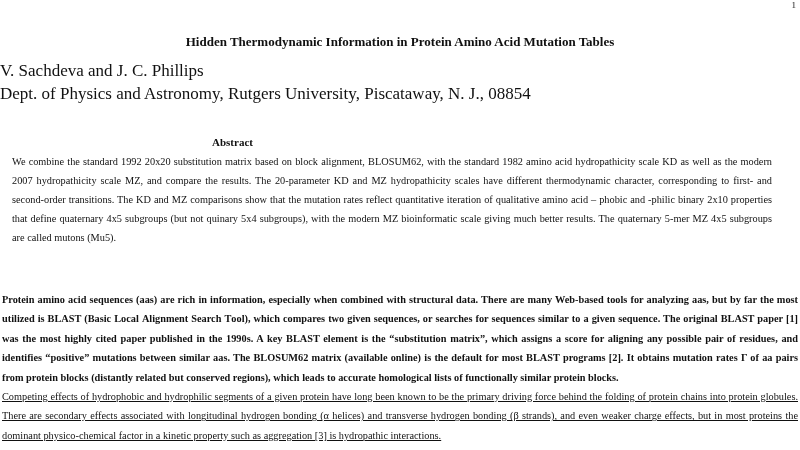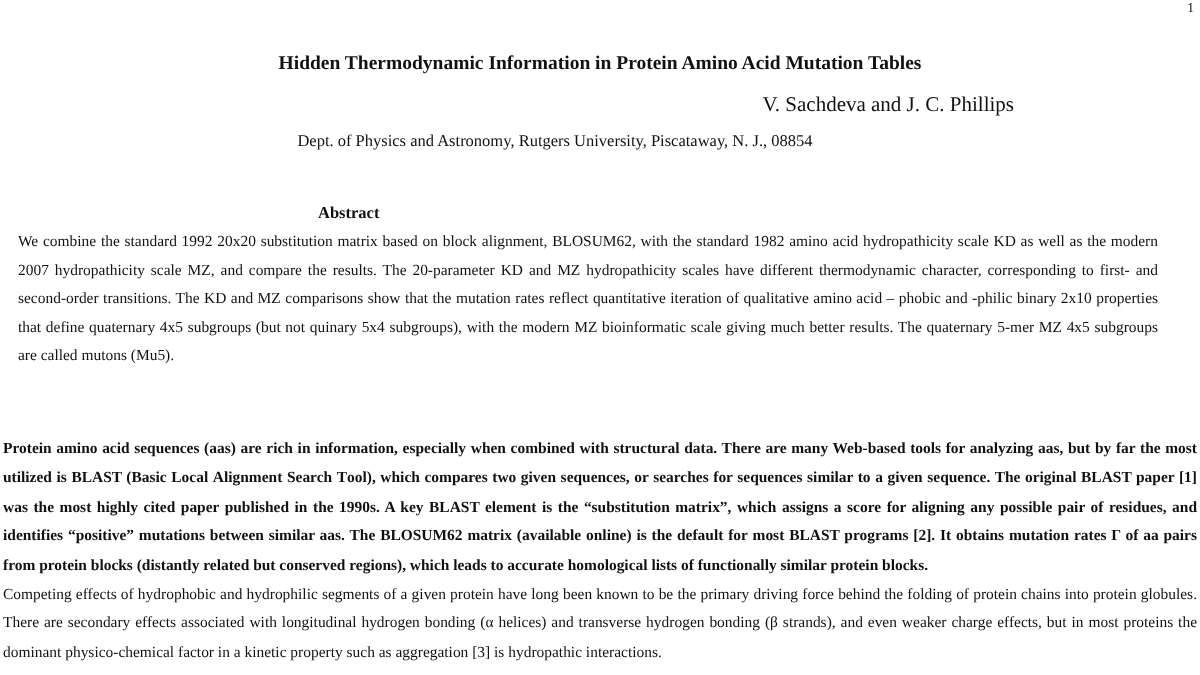--- a/index.html
+++ b/index.html
@@ -12,40 +12,40 @@
     .page-num {
       position: absolute; top: 0px; right: 4px;
       font-size: 9px; line-height: 10px;
     }
     .title {
       position: absolute; top: 34px; left: 0; width: 800px;
       text-align: center; font-weight: bold; font-size: 13px; line-height: 16px;
     }
     .authors {
       position: absolute; top: 64px; left: 0; width: 676px;
-      text-align: right; font-size: 14px; line-height: 14px;
+      text-align: left; font-size: 17px; line-height: 14px;
     }
     .affil {
       position: absolute; top: 87px; left: 0; width: 740px;
-      text-align: center; font-size: 11px; line-height: 14px;
+      text-align: left; font-size: 17px; line-height: 14px;
     }
     .abstract-heading {
       position: absolute; top: 135px; left: 196px;
       font-weight: bold; font-size: 11px; line-height: 14px; margin-left: 16px;
     }
     .abstract-body {
       position: absolute; top: 153px; left: 12px; width: 760px;
       font-size: 10.3px; line-height: 18.9px; text-align: justify;
     }
     .body-para {
       position: absolute; left: 2px; width: 796px;
       font-size: 10.3px; line-height: 19.4px; text-align: justify;
     }
     .p1 { top: 290px; font-weight: bold; }
-    .p2 { top: 387px; }
+    .p2 { top: 387px; text-decoration: underline; }
     .lastline { text-align-last: left; }
   </style>
 </head>
 <body>
 
 <div class="page-num">1</div>
 
 <div class="title">Hidden Thermodynamic Information in Protein Amino Acid Mutation Tables</div>
 
 <div class="authors">V. Sachdeva and J. C. Phillips</div>

